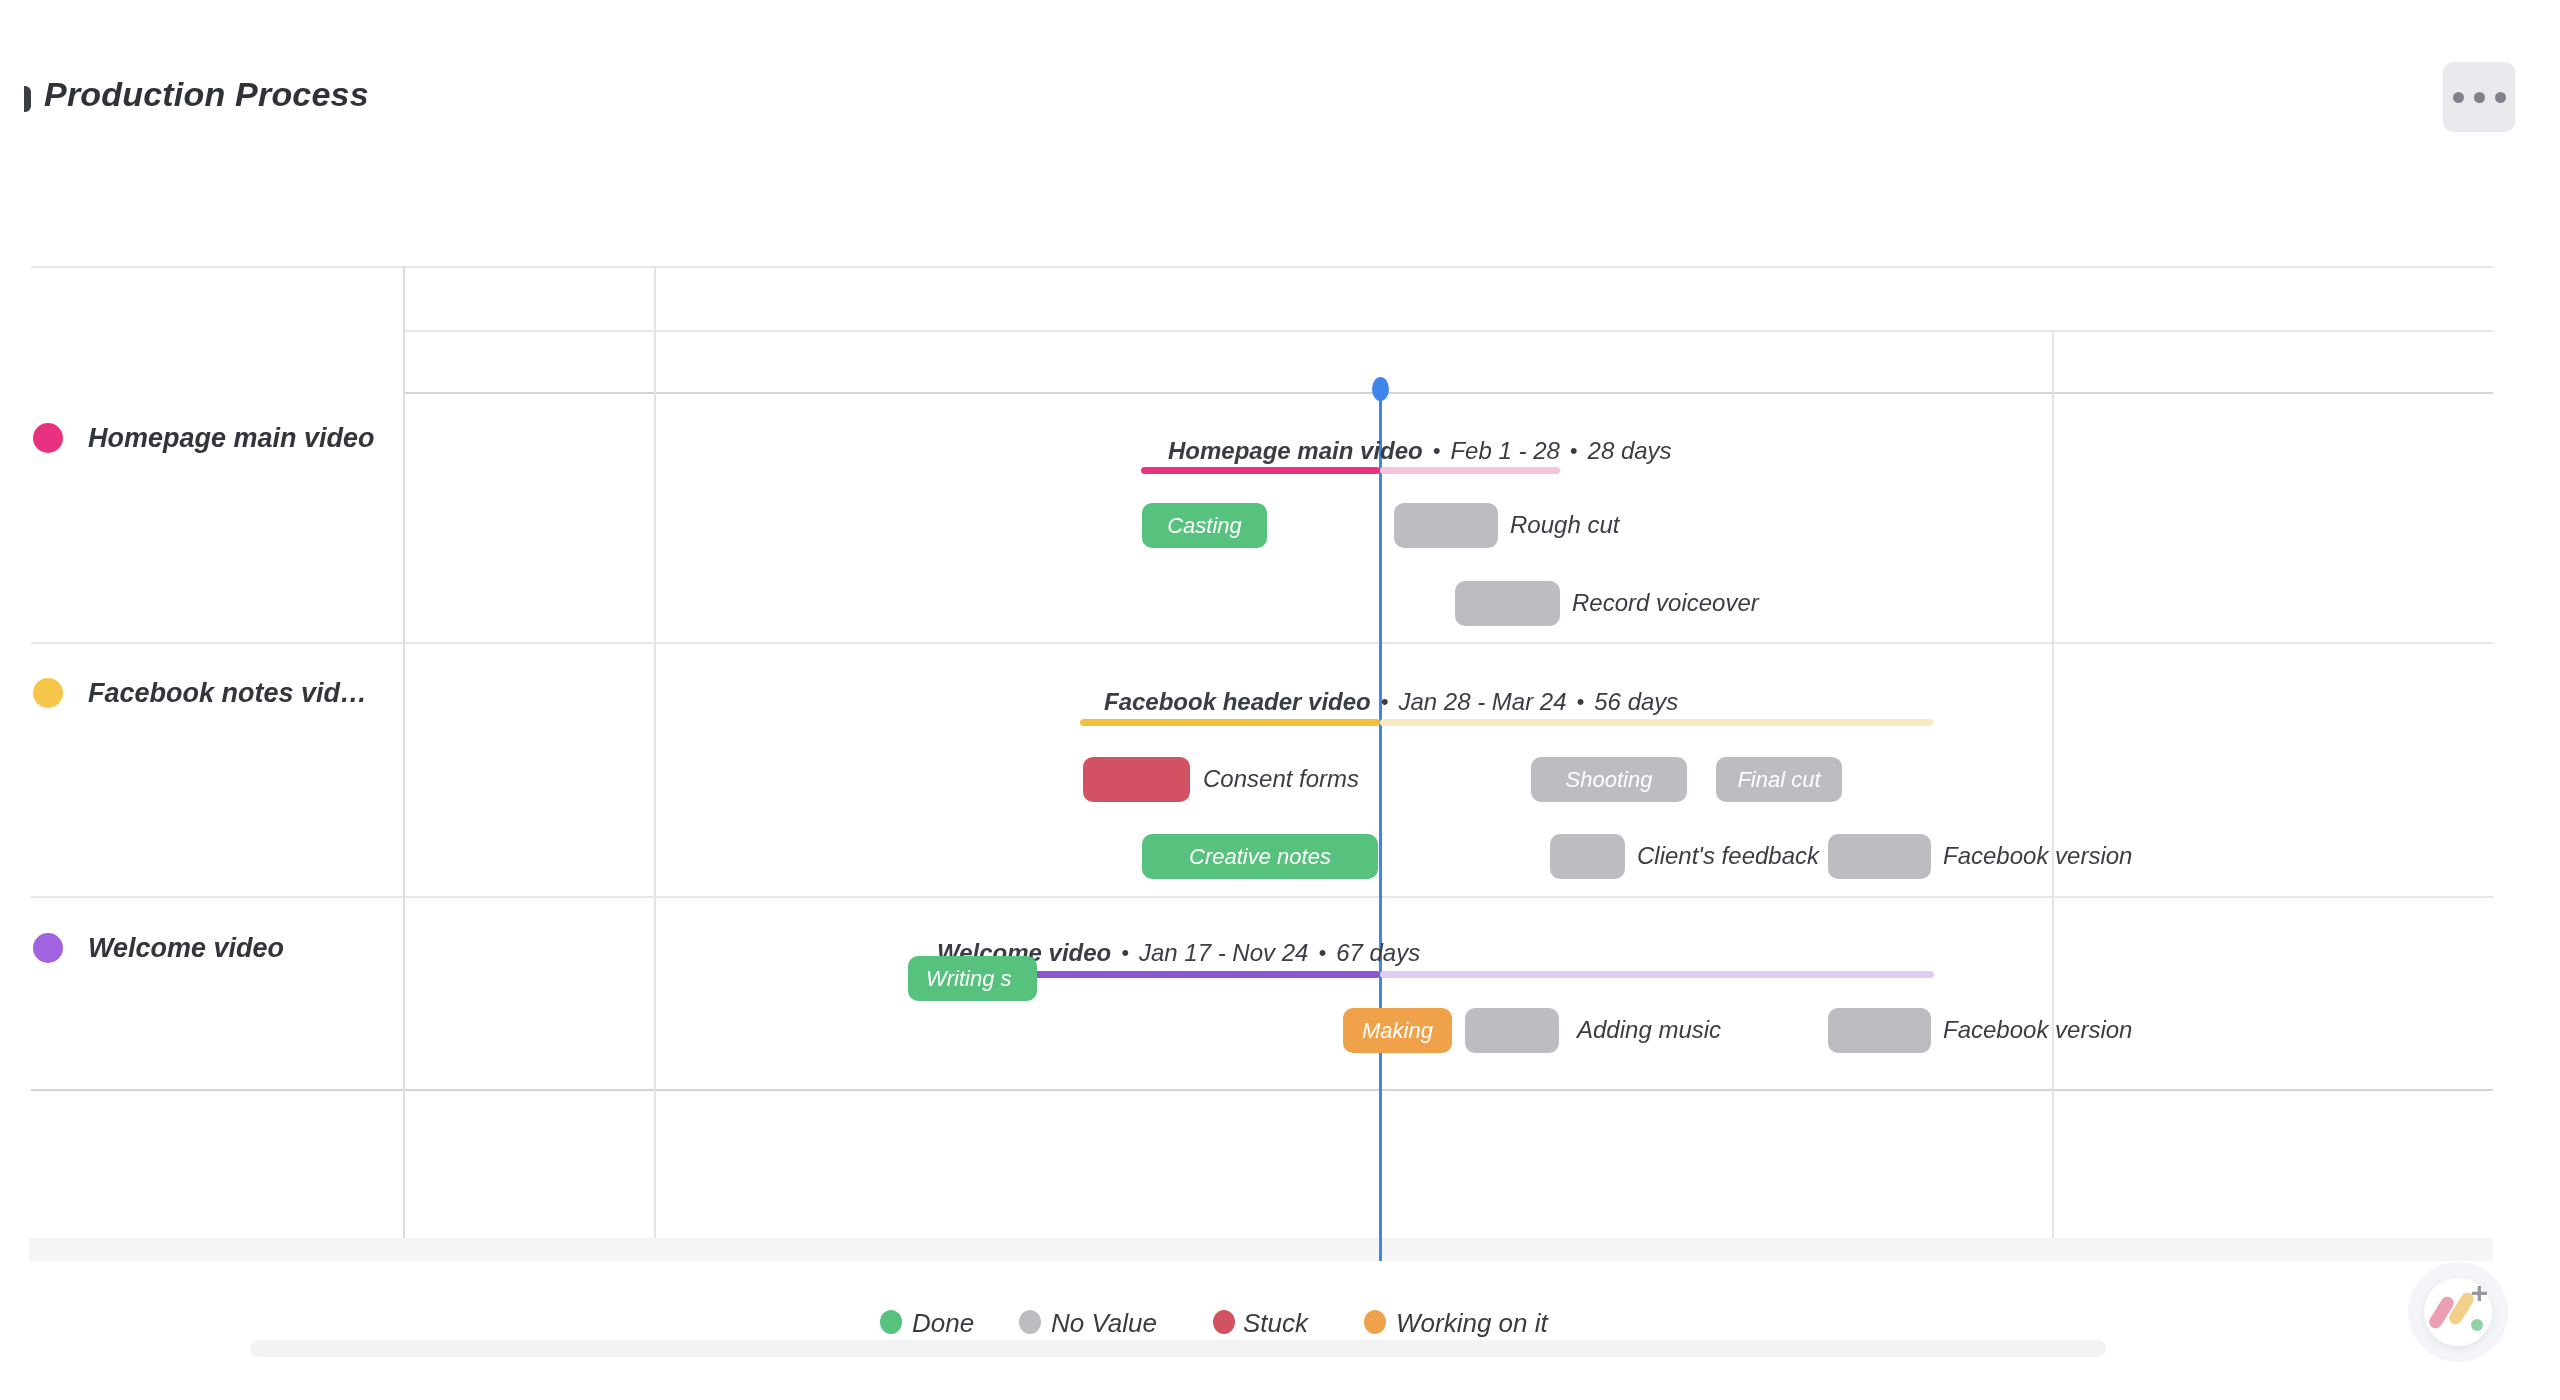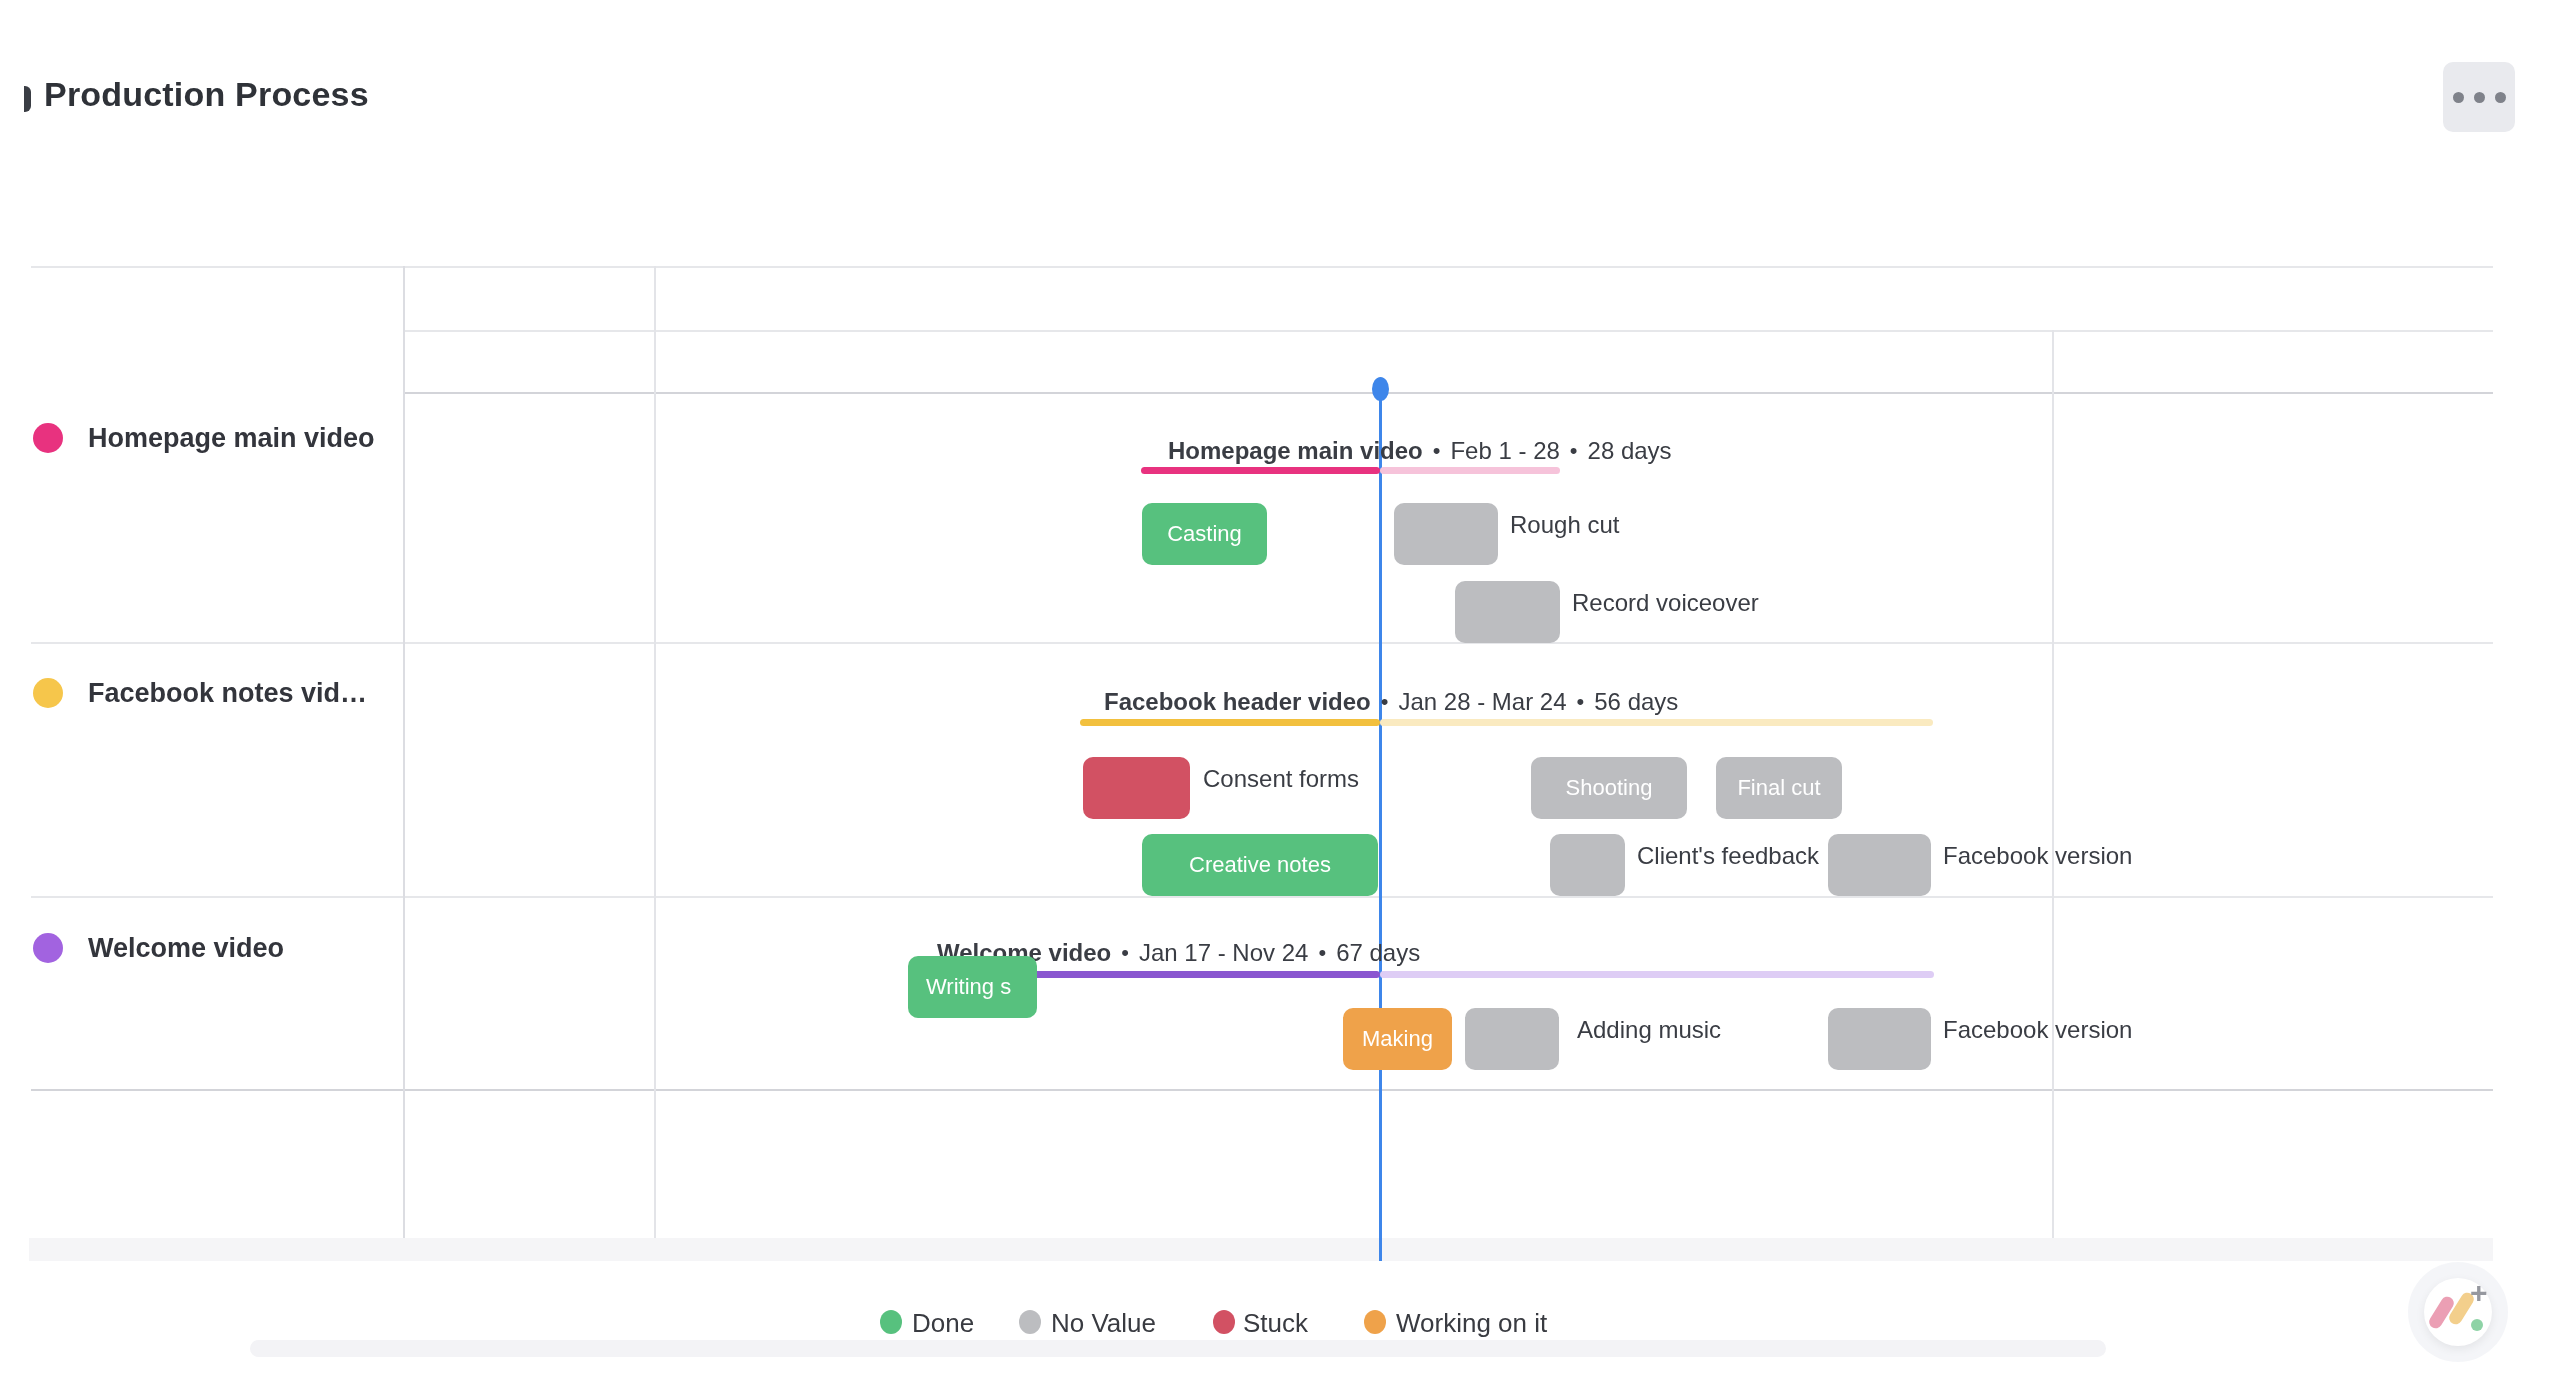--- a/index.html
+++ b/index.html
@@ -1,17 +1,17 @@
 <!DOCTYPE html>
 <html><head>
 <meta charset="utf-8">
 <style>
   html,body{margin:0;padding:0;background:#ffffff;}
   .screen{position:relative;width:2560px;height:1400px;background:#fff;overflow:hidden;
-          font-family:"Liberation Sans", sans-serif;color:#33353c;}
+          font-family:"Liberation Sans", sans-serif;color:#33353c;font-style:italic;}
 
   
   .title{position:absolute;left:44px;top:75px;font-size:34px;font-weight:700;color:#2f3238;letter-spacing:.2px;}
   .title-sliver{position:absolute;left:24px;top:86px;width:7px;height:26px;background:#3a3d44;border-radius:0 6px 6px 0;}
   .menu-btn{position:absolute;left:2443px;top:62px;width:72px;height:70px;background:#e9eaee;border:none;
             border-radius:10px;display:flex;align-items:center;justify-content:center;gap:10px;cursor:pointer;}
   .menu-btn i{width:11px;height:11px;border-radius:50%;background:#7f828a;display:block;}
 
   
   .hline{position:absolute;height:2px;background:#e6e7ea;}
@@ -34,21 +34,21 @@
 
   
   .ghead{position:absolute;font-size:24px;color:#3a3d44;white-space:nowrap;display:flex;align-items:center;gap:10px;}
   .ghead .gname{font-weight:700;}
   .ghead .bullet{font-size:22px;}
 
   
   .pline{position:absolute;height:7px;border-radius:4px;}
 
   
-  .bar{position:absolute;height:62px;border-radius:10px;display:flex;align-items:center;justify-content:center;
+  .bar{position:absolute;height:45px;border-radius:10px;display:flex;align-items:center;justify-content:center;
        color:#fff;font-size:22px;white-space:nowrap;cursor:pointer;}
   .bar.done{background:#57c17e;}
   .bar.no-value{background:#bcbdc0;}
   .bar.stuck{background:#d25163;}
   .bar.working{background:#efa24a;}
   .bar.clip{justify-content:flex-start;padding-left:18px;overflow:hidden;box-sizing:border-box;}
   .out-label{position:absolute;font-size:24px;color:#3a3d44;white-space:nowrap;}
 
   
   .legend-dot{position:absolute;width:22px;height:24px;border-radius:50%;}

